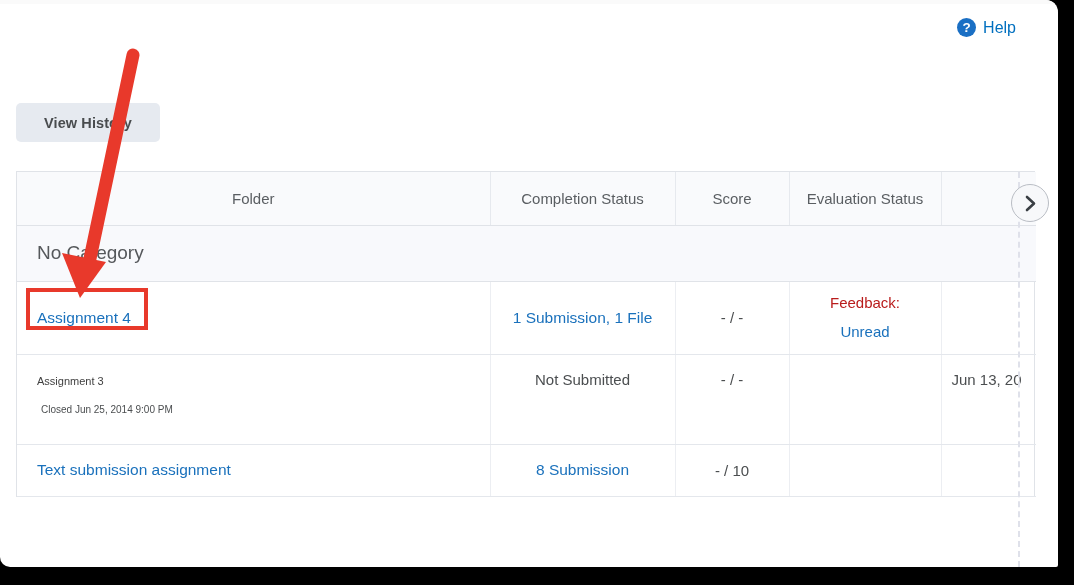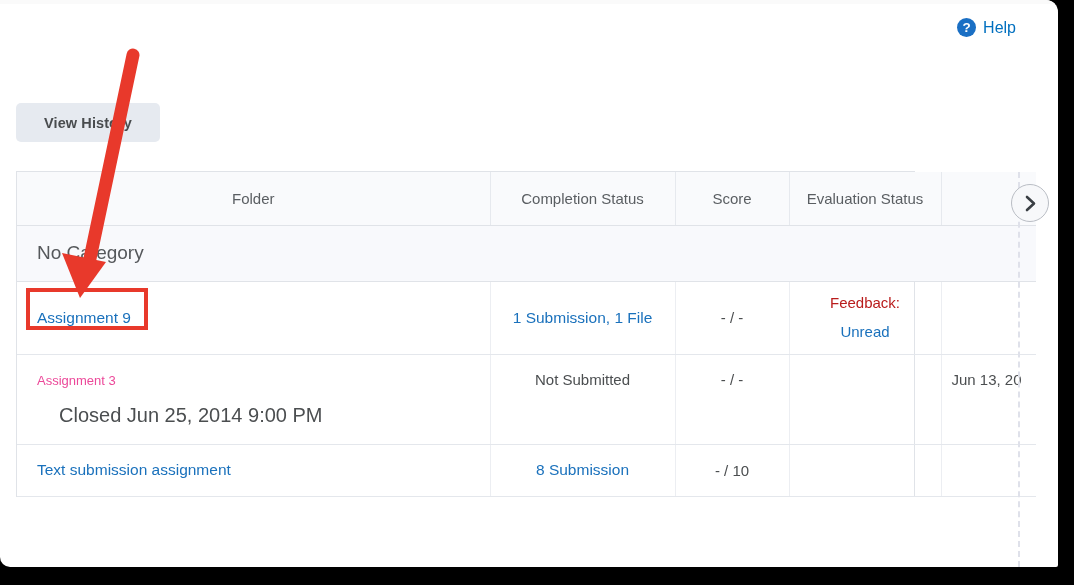--- a/index.html
+++ b/index.html
@@ -93,21 +93,21 @@
     font-family: "Liberation Sans", sans-serif;
     cursor: pointer;
     letter-spacing: 0.1px;
   }
 
   
   .table-wrap {
     position: absolute;
     left: 16px;
     top: 171px;
-    width: 899px;
+    width: 1019px;
     border: 1px solid #e0e3e8;
     border-bottom: none;
     box-sizing: border-box;
     background: #fff;
   }
   table.assignments {
     width: 100%;
     border-collapse: collapse;
     table-layout: fixed;
     font-size: 15px;
@@ -157,28 +157,28 @@
   td.c-center { text-align: center; }
   td.c-name   { padding-left: 20px; }
 
   .row-link {
     color: #1a71bc;
     text-decoration: none;
     font-size: 15.5px;
     cursor: pointer;
   }
   .row-plain {
-    color: #ec4899;
-    font-size: 13px;
+    color: #404040;
+    font-size: 11px;
   }
   .sub-line {
     display: block;
     margin-top: 16px;
-    margin-left: 22px;
-    font-size: 20px;
+    margin-left: 4px;
+    font-size: 10px;
     color: #4b4e50;
   }
   .eval-stack { line-height: 1.9; }
   .eval-label { color: #b91c1c; display: block; }
   .eval-value { color: #1a71bc; display: block; text-decoration: none; cursor: pointer; }
   .due-cell {
     white-space: nowrap;
     overflow: hidden;
     font-size: 15px;
     color: #4b4e50;
@@ -278,21 +278,21 @@
         </thead>
         <tbody>
 
           <tr class="category-row">
             <td colspan="5">No Category</td>
           </tr>
 
 
           <tr class="r2">
             <td class="c-name">
-              <a class="row-link">Assignment 9</a>
+              <a class="row-link">Assignment 4</a>
             </td>
             <td class="c-center">
               <a class="row-link">1 Submission, 1 File</a>
             </td>
             <td class="c-center">- / -</td>
             <td class="c-center">
               <span class="eval-stack">
                 <span class="eval-label">Feedback:</span>
                 <a class="eval-value">Unread</a>
               </span>

